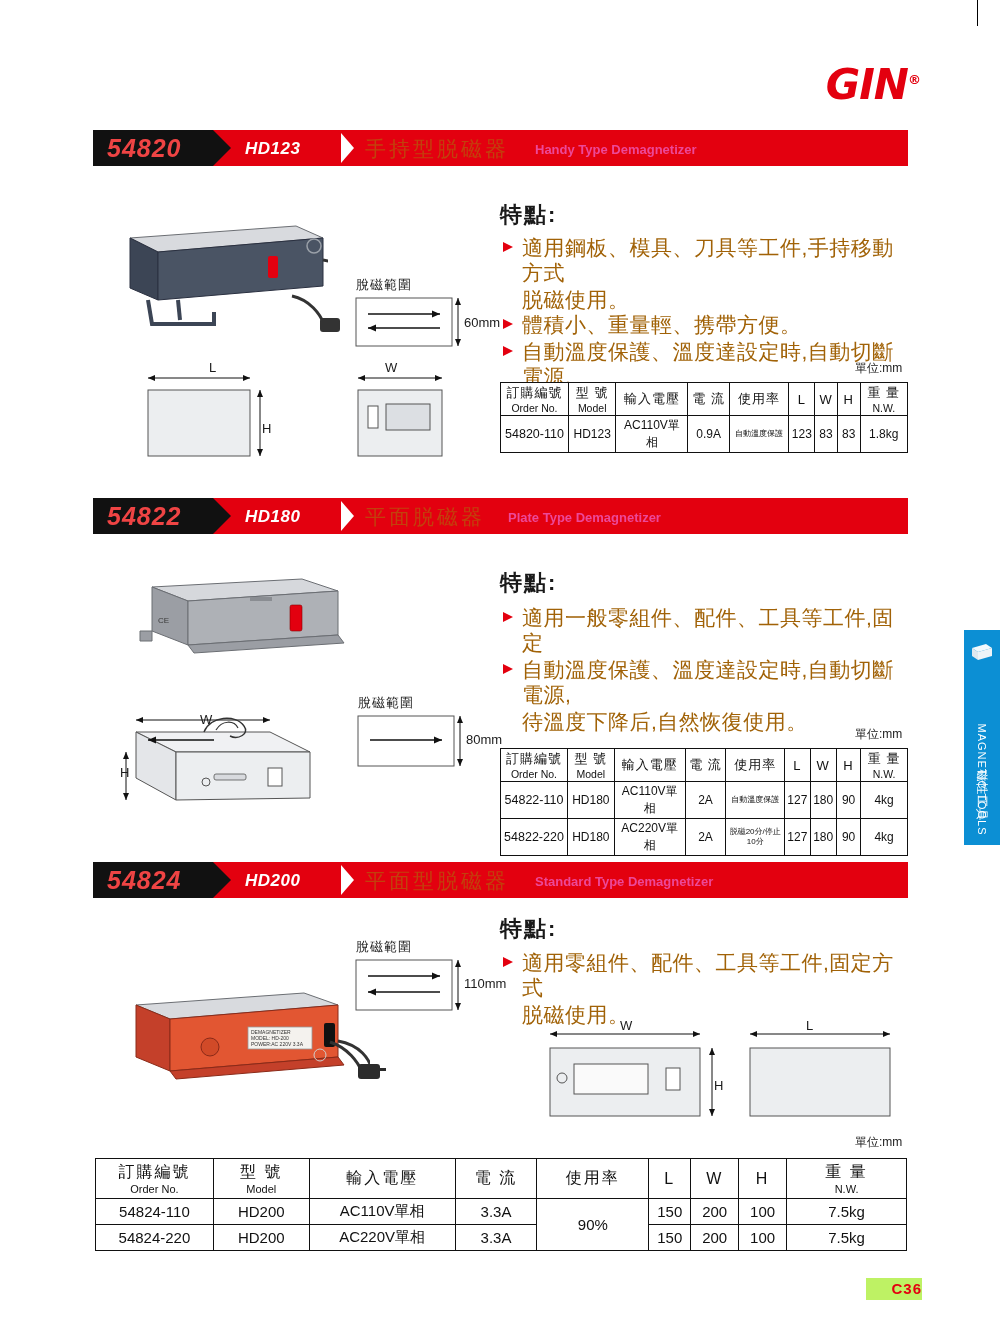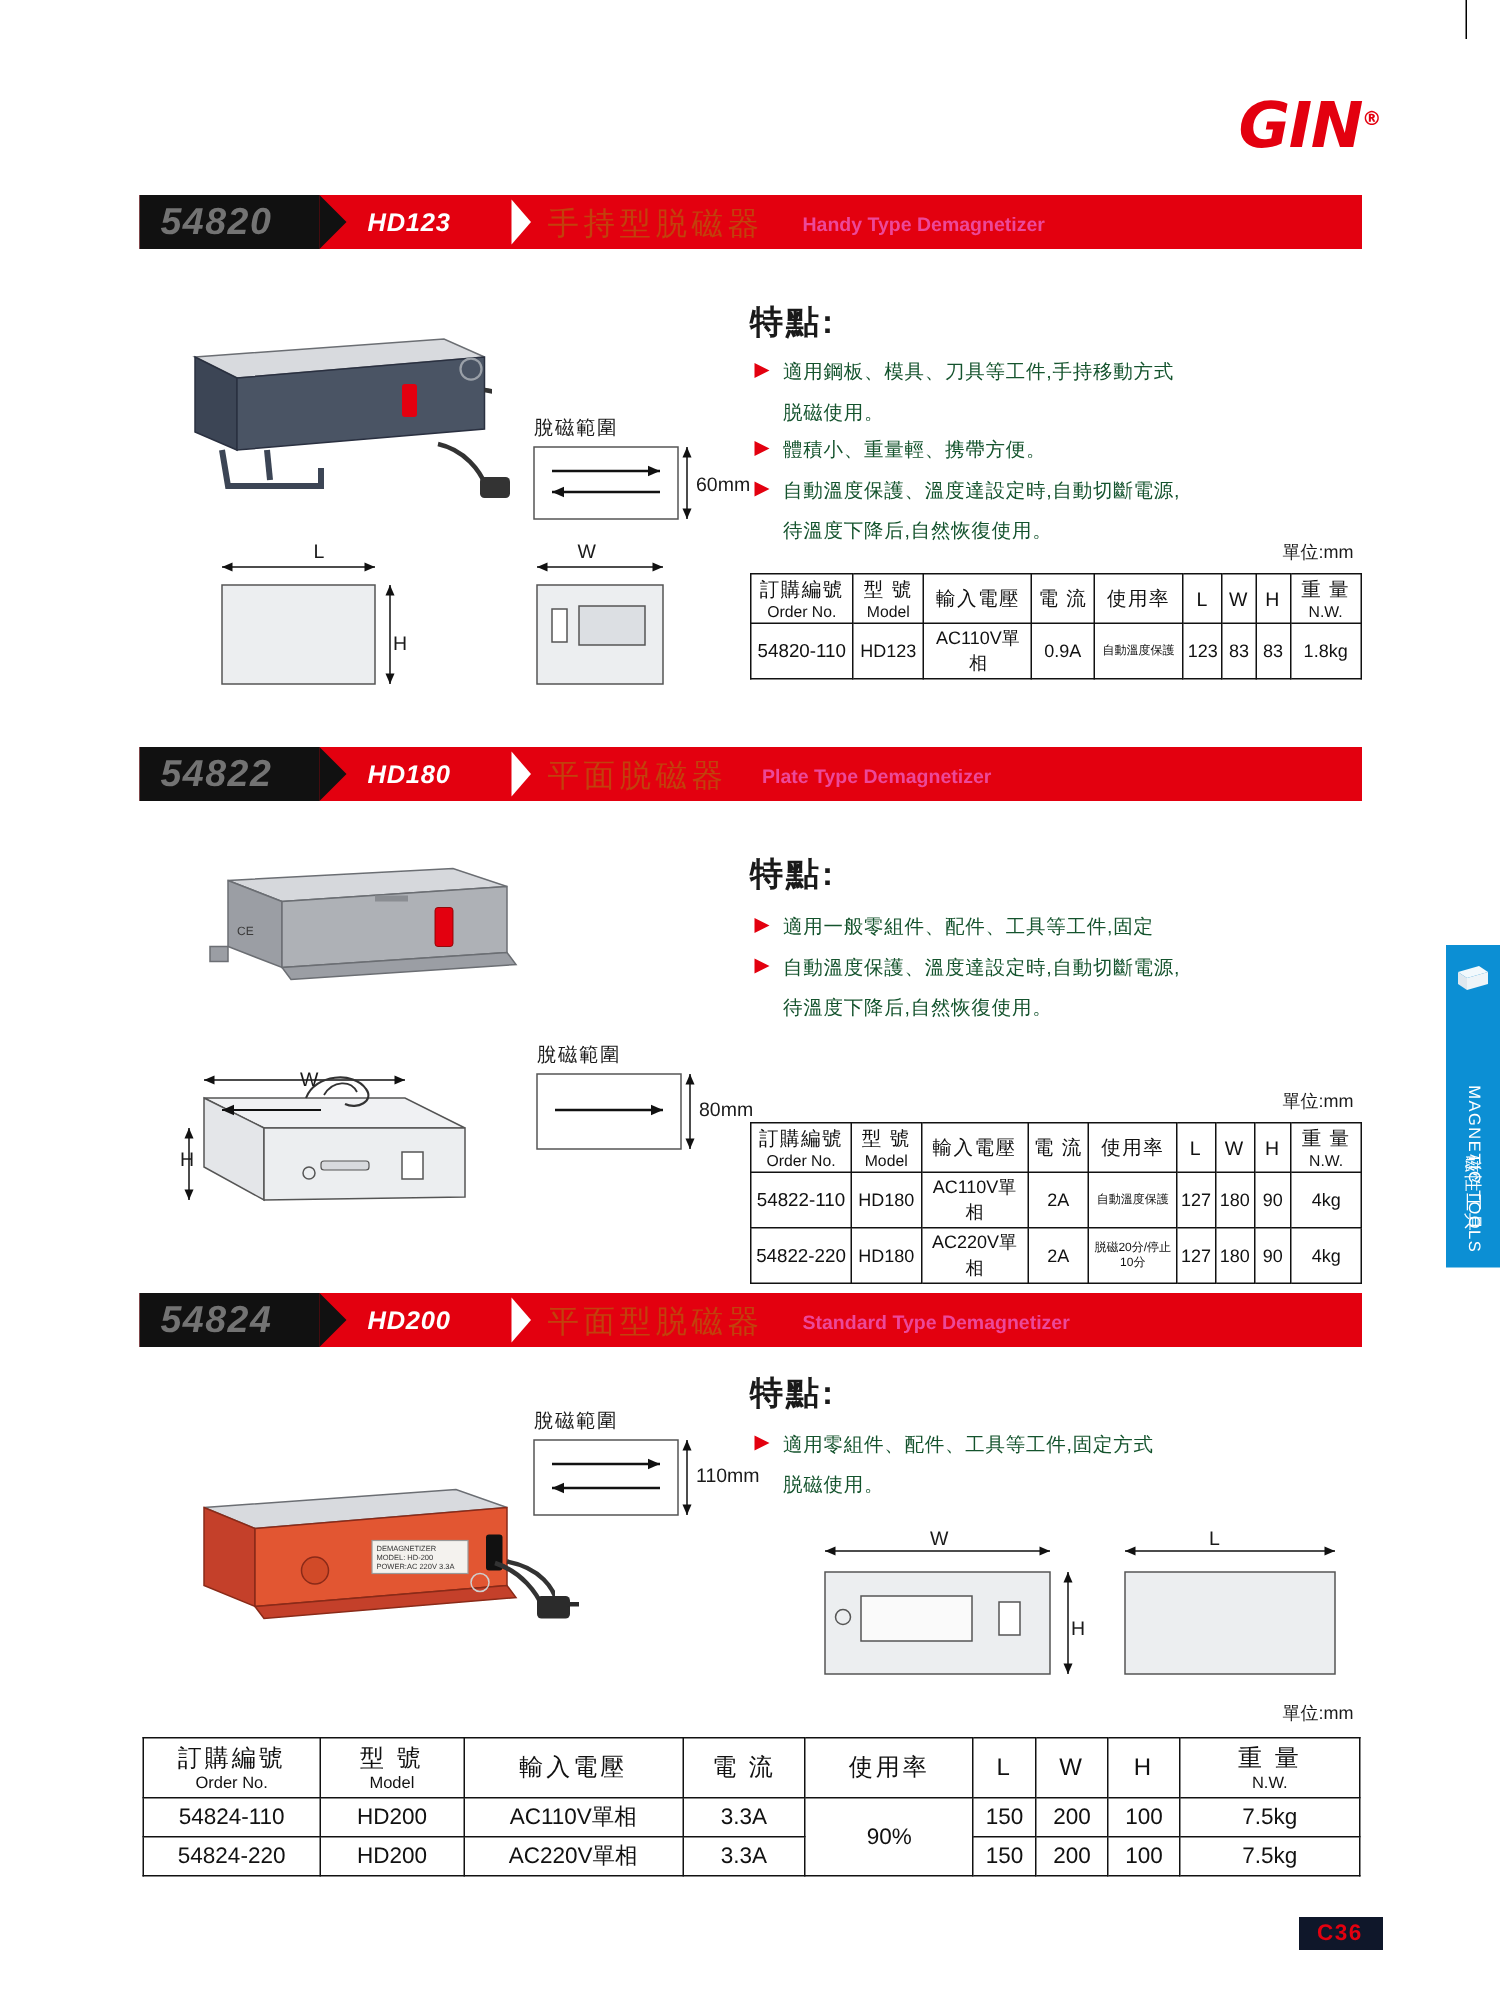--- a/index.html
+++ b/index.html
@@ -69,21 +69,21 @@
     border-top: 18px solid transparent;
     border-bottom: 18px solid transparent;
     border-left: 18px solid #111;
   }
   .band-code {
     position: absolute;
     left: 14px; top: 4px;
     font-size: 25px;
     font-weight: bold;
     font-style: italic;
-    color: #737373;
+    color: #ef4444;
     letter-spacing: 1px;
   }
   .band-model {
     position: absolute;
     left: 152px; top: 9px;
     font-size: 17px;
     font-weight: bold;
     font-style: italic;
     color: #ffffff;
     letter-spacing: 0.5px;
@@ -121,23 +121,23 @@
   
   .feat-title {
     position: absolute;
     font-size: 22px;
     font-weight: bold;
     color: #1a1a1a;
     letter-spacing: 2px;
   }
   .feat-list {
     position: absolute;
-    font-size: 13px;
+    font-size: 21px;
     line-height: 25px;
-    color: #14532d;
+    color: #a16207;
   }
   .feat-item {
     position: relative;
     padding-left: 20px;
     margin-bottom: 2px;
     letter-spacing: 0.5px;
   }
   .feat-item::before {
     content: "";
     position: absolute;
@@ -227,25 +227,25 @@
     text-align: center;
     letter-spacing: 1px;
   }
   .side-tab-cn { font-size: 12px; }
 
   
   .pagenum {
     position: absolute;
     right: 78px; bottom: 38px;
     width: 56px; height: 22px;
-    background: #0f172a;
+    background: #bef264;
     color: #e3000f;
     font-size: 15px;
     font-weight: bold;
-    text-align: left;
+    text-align: right;
     line-height: 22px;
     letter-spacing: 1px;
     padding-left: 12px;
   }
 </style>
 </head>
 <body>
 
 <div class="crop-mark-tr"></div>
 

